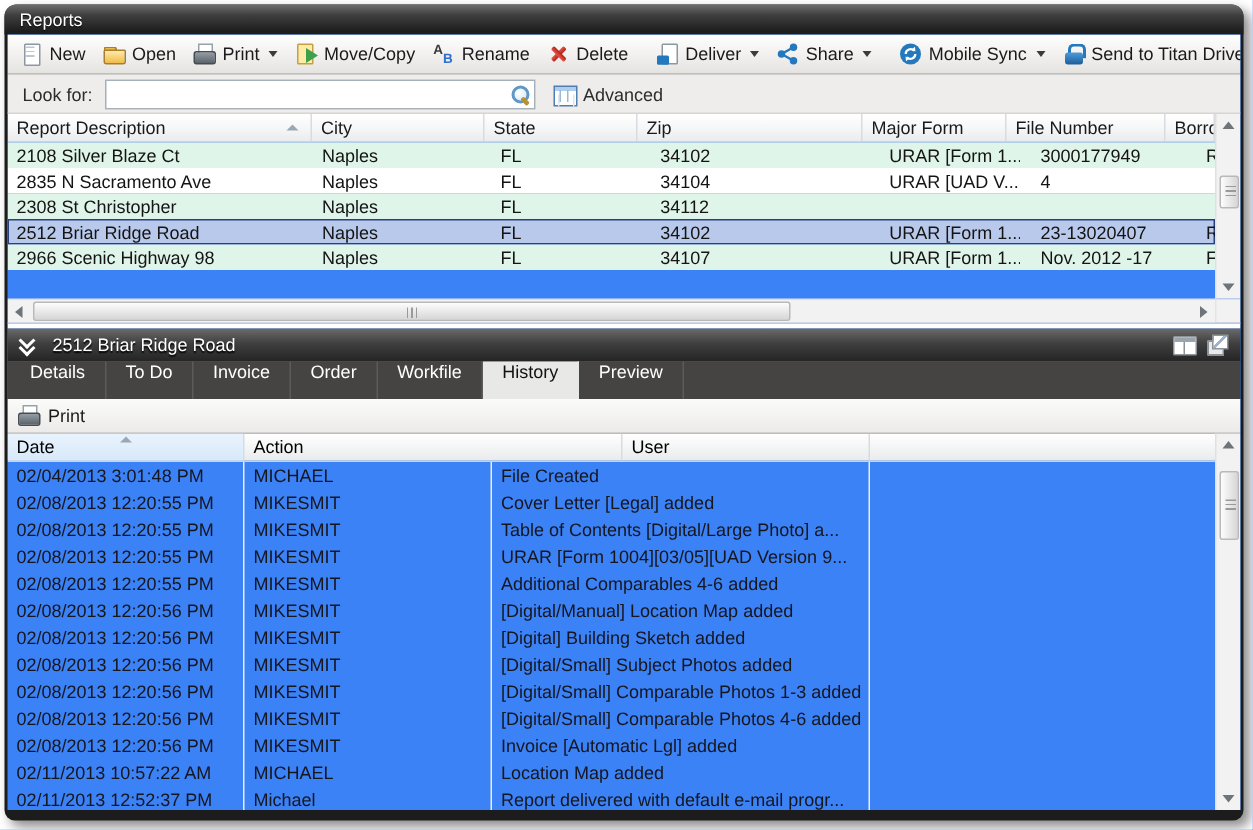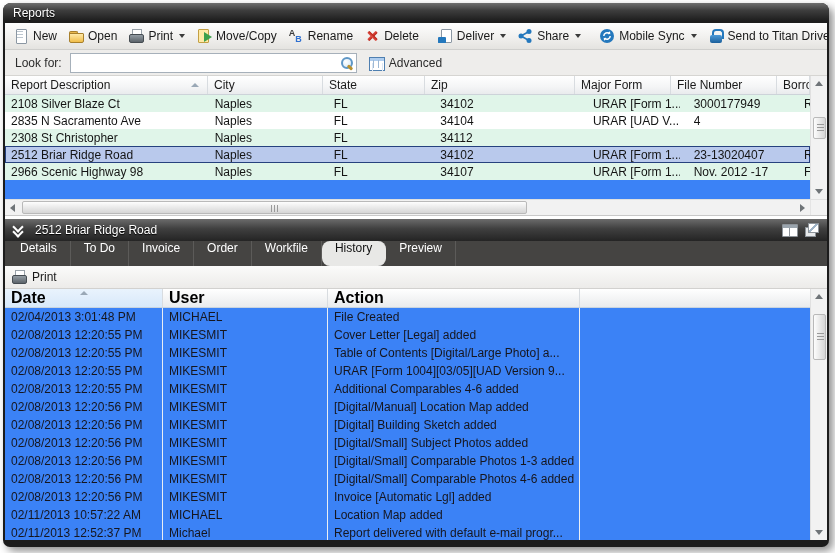--- a/index.html
+++ b/index.html
@@ -121,29 +121,29 @@
   
   .panelhdr {
     flex:0 0 22px; display:flex; align-items:center; gap:7px; padding:0 7px;
     background:linear-gradient(#6b6b6b, #3f3f3f 45%, #242424); color:#fff; font-size:12px;
     text-shadow:0 1px 1px #000;
   }
   .panelhdr .right { margin-left:auto; display:flex; gap:6px; align-items:center; }
 
   .tabbar { flex:0 0 25px; background:#454442; display:flex; align-items:stretch; padding-left:2px; }
   .tab { padding:0 13px; display:flex; align-items:flex-start; color:#fff; font-size:12px; border-right:1px solid #5c5b59; cursor:default; white-space:nowrap; }
-  .tab.active { background:#e8e8e6; color:#121212; border-right-color:#e8e8e6;border-radius:8px; }
+  .tab.active { background:#e8e8e6; color:#121212; border-right-color:#e8e8e6; }
 
   .printbar { flex:0 0 23px; display:flex; align-items:center; gap:5px; padding:0 6px;
     background:linear-gradient(#fbfbfa,#ecebe9); border-bottom:1px solid #d2d1cf; font-size:12px; color:#1a1a1a; }
 
   
   .hist-area { flex:1; display:flex; min-height:0; }
   .hist-table { flex:1; display:flex; flex-direction:column; overflow:hidden; }
-  .hhrow { flex:0 0 19px; display:flex; background:linear-gradient(#ffffff,#f2f3f4 60%, #e9ebed); border-bottom:1px solid #c9d4df; font-size:16px;font-weight:bold; }
+  .hhrow { flex:0 0 19px; display:flex; background:linear-gradient(#ffffff,#f2f3f4 60%, #e9ebed); border-bottom:1px solid #c9d4df; font-size:12px; }
   .hh { border-right:1px solid #d8dce0; padding:0 6px; display:flex; align-items:center; position:relative; white-space:nowrap; overflow:hidden; }
   .hh.sorted { background:linear-gradient(#e9f3fd,#d8e9fa); }
   .hh .sortup { position:absolute; left:50%; margin-left:-4px; top:2px; }
   .hrow { flex:0 0 18px; display:flex; font-size:12px; color:#16161e; align-items:stretch; }
   .hc { padding:0 6px; white-space:nowrap; overflow:hidden; display:flex; align-items:center; border-right:1px solid #e9eef4; }
   .hc0 { width:158px; } .hc1 { width:165px; } .hc2 { width:252px; } .hc3 { flex:1; border-right:none; }
   .hfiller { flex:1; }
 </style>
 </head>
 <body>
@@ -372,25 +372,25 @@
       <span>Print</span>
     </div>
 
     <div class="hist-area">
       <div class="hist-table">
         <div class="hhrow">
           <div class="hh sorted hc0">
             <span class="sortup"></span>
             <span>Date</span>
           </div>
+          <div class="hh hc2">
+              <span>Action</span>
+            </div>
           <div class="hh hc1">
               <span>User</span>
-            </div>
-          <div class="hh hc2">
-              <span>Action</span>
             </div>
           <div class="hh hc3"></div>
         </div>
 
         <div class="hrow">
           <div class="hc hc0">02/04/2013 3:01:48 PM</div>
           <div class="hc hc1">MICHAEL</div>
           <div class="hc hc2">File Created</div>
           <div class="hc hc3"></div>
         </div>

